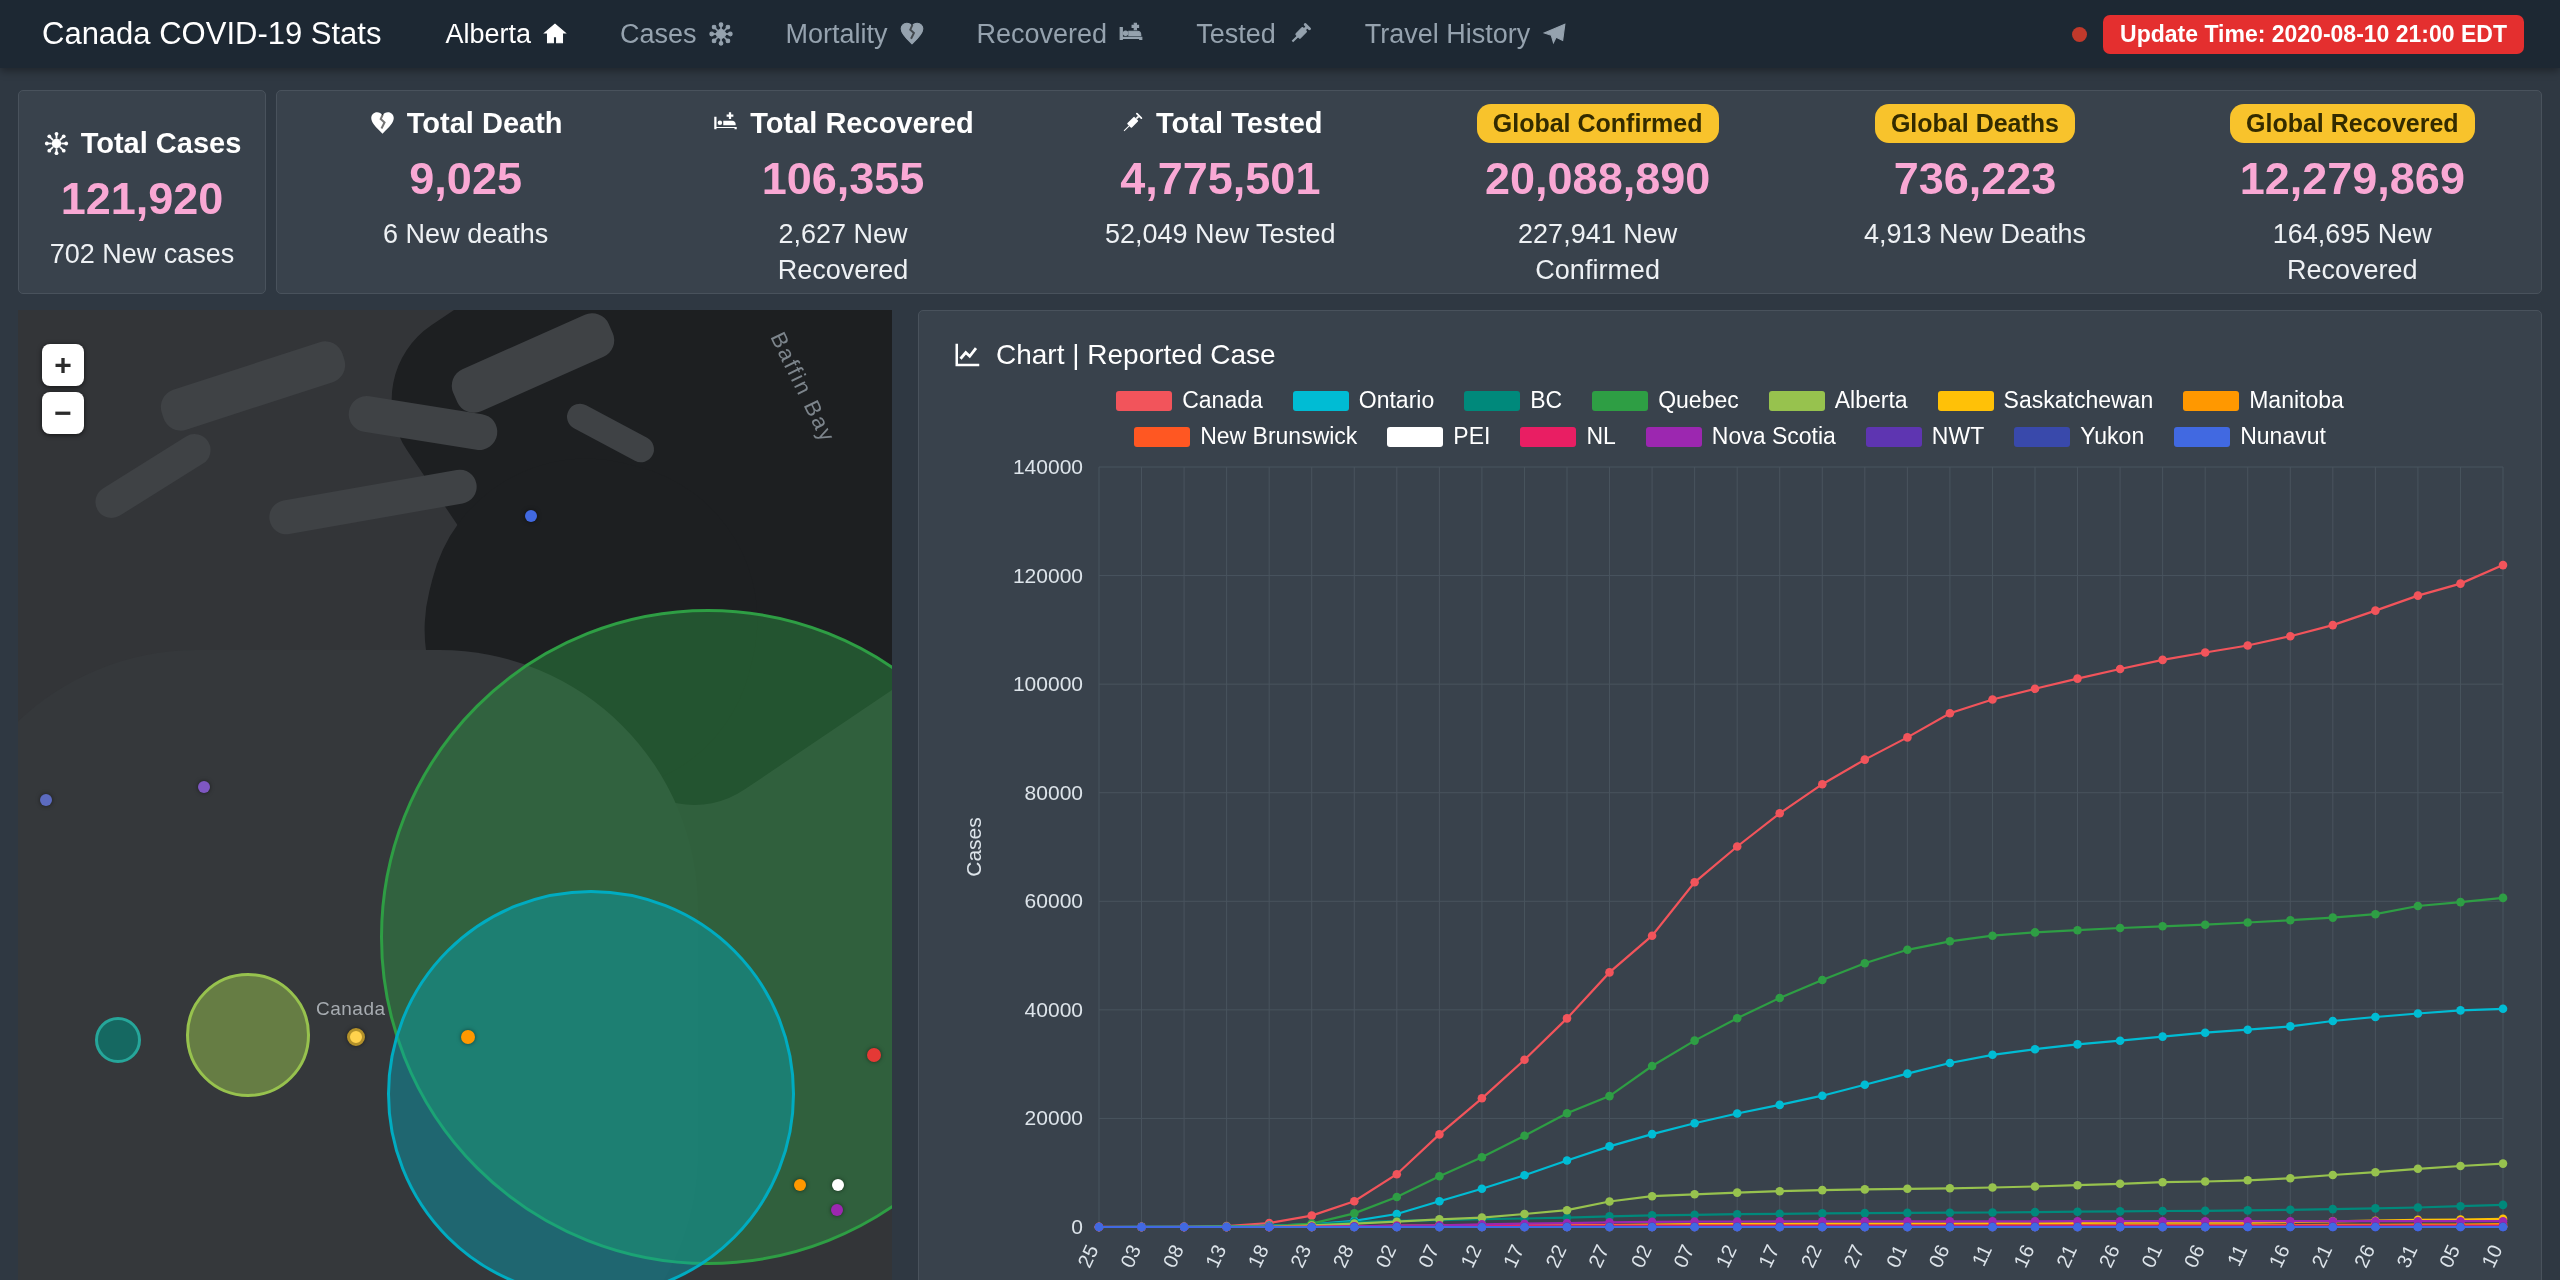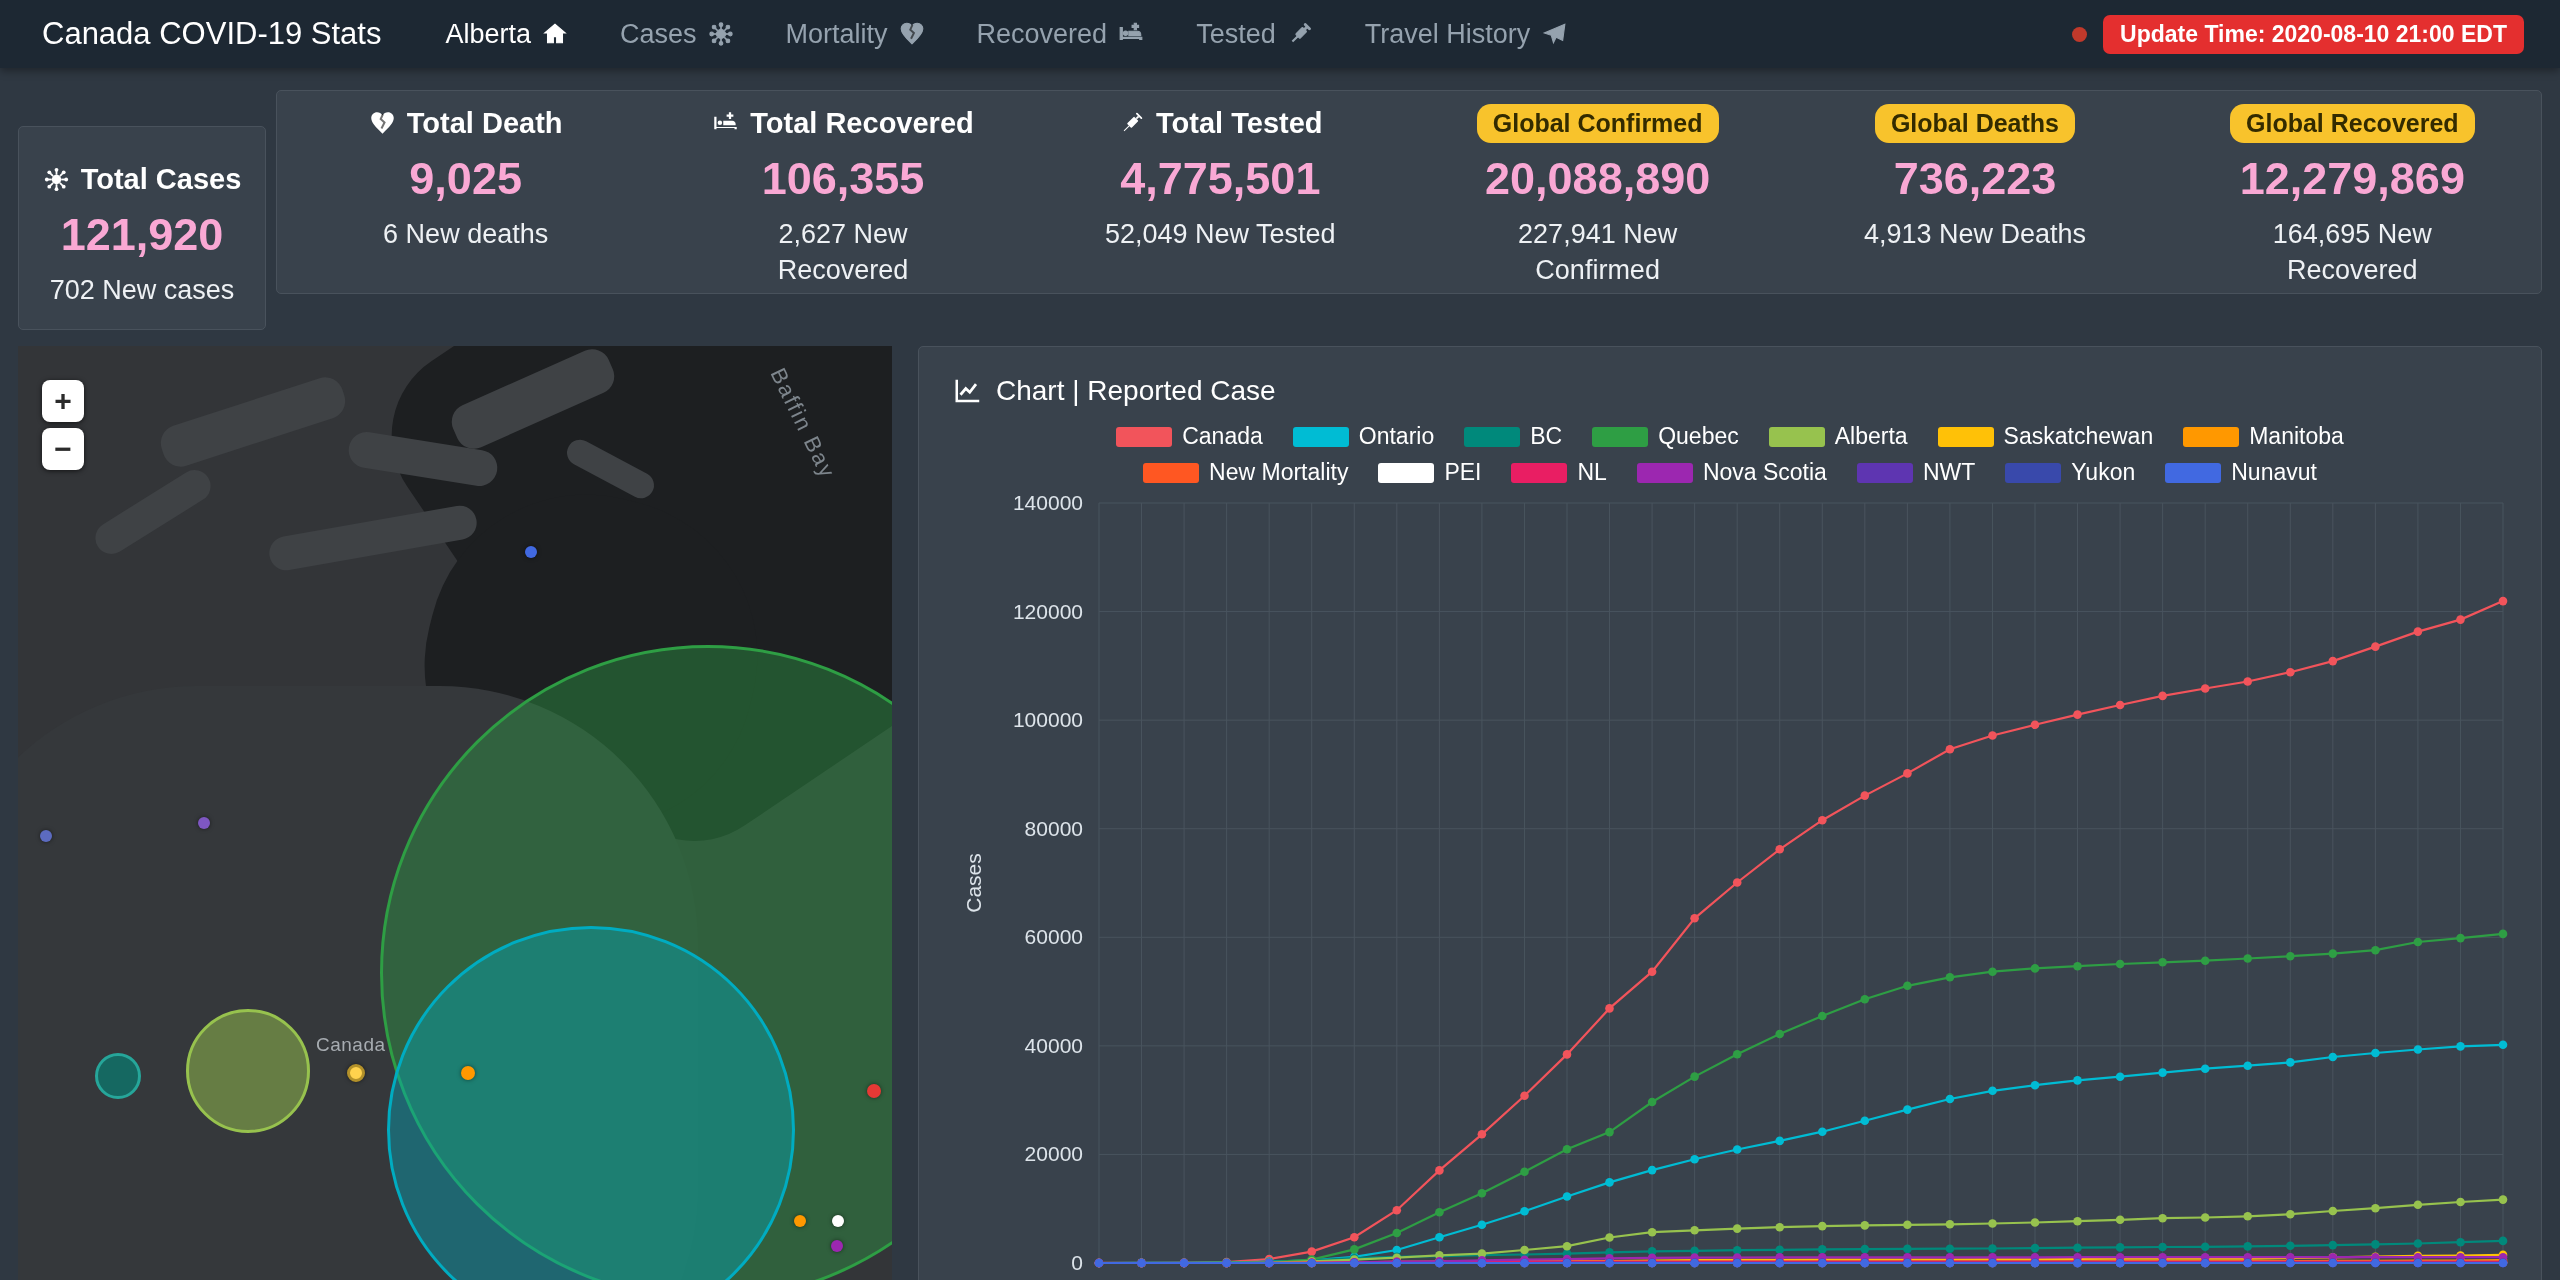--- a/index.html
+++ b/index.html
@@ -22,21 +22,21 @@
   .nav-link.active{color:#fff;}
   .nic{width:26px;height:26px;fill:currentColor;stroke:currentColor;}
   .nav-right{margin-left:auto;display:flex;align-items:center;gap:16px;}
   .status-dot{width:15px;height:15px;border-radius:50%;background:#c0392b;display:inline-block;}
   .update-badge{background:var(--red);color:#fff;font-weight:bold;font-size:23px;
                 padding:6px 17px;border-radius:7px;white-space:nowrap;}
 
   
   .stats-row{display:flex;gap:10px;margin:22px 18px 0;}
   .card{background:var(--card);border:1px solid var(--border);border-radius:5px;}
-  .stat-card-single{width:248px;height:204px;padding-top:32px;text-align:center;flex-shrink:0;margin-top:36px;}
+  .stat-card-single{width:248px;height:204px;padding-top:32px;text-align:center;flex-shrink:0;}
   .stat-card-multi{flex:1;height:204px;padding-top:12px;display:flex;}
   .stat-col{flex:1;text-align:center;}
   .stat-head{display:flex;justify-content:center;align-items:center;gap:11px;
              font-size:29px;font-weight:bold;color:#fff;height:40px;}
   .ic{width:27px;height:27px;fill:currentColor;}
   .badge-yellow{display:inline-block;background:var(--yellow);color:#332b00;
                 font-size:25px;font-weight:bold;padding:5px 16px;border-radius:14px;}
   .stat-value{font-size:45px;font-weight:bold;color:#f9a8d4;margin:10px 0 12px;}
   .stat-sub{font-size:27px;color:#eef1f4;line-height:1.32;max-width:250px;margin:0 auto;}
 
@@ -318,21 +318,21 @@
               <span class="legend-label">Saskatchewan</span>
             </span>
             <span class="legend-item">
               <span class="swatch" style="background: rgb(255, 152, 0);"></span>
               <span class="legend-label">Manitoba</span>
             </span>
           </div>
         <div class="legend-row">
             <span class="legend-item">
               <span class="swatch" style="background: rgb(255, 87, 34);"></span>
-              <span class="legend-label">New Mortality</span>
+              <span class="legend-label">New Brunswick</span>
             </span>
             <span class="legend-item">
               <span class="swatch" style="background: rgb(255, 255, 255);"></span>
               <span class="legend-label">PEI</span>
             </span>
             <span class="legend-item">
               <span class="swatch" style="background: rgb(233, 30, 99);"></span>
               <span class="legend-label">NL</span>
             </span>
             <span class="legend-item">

